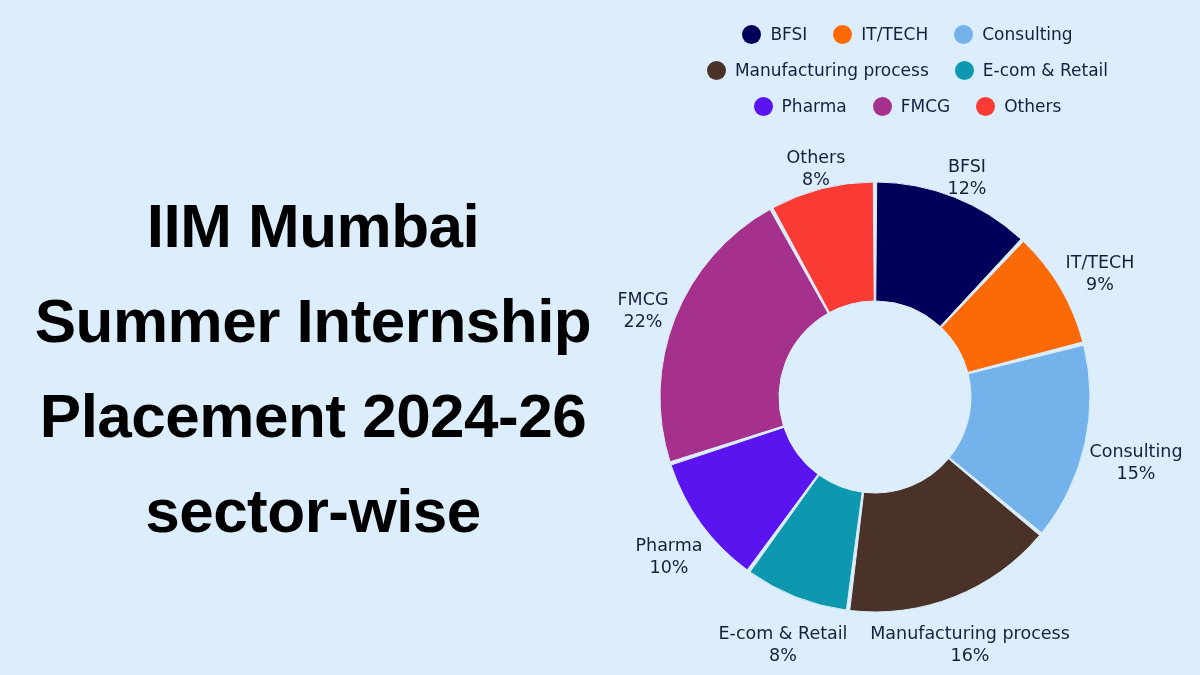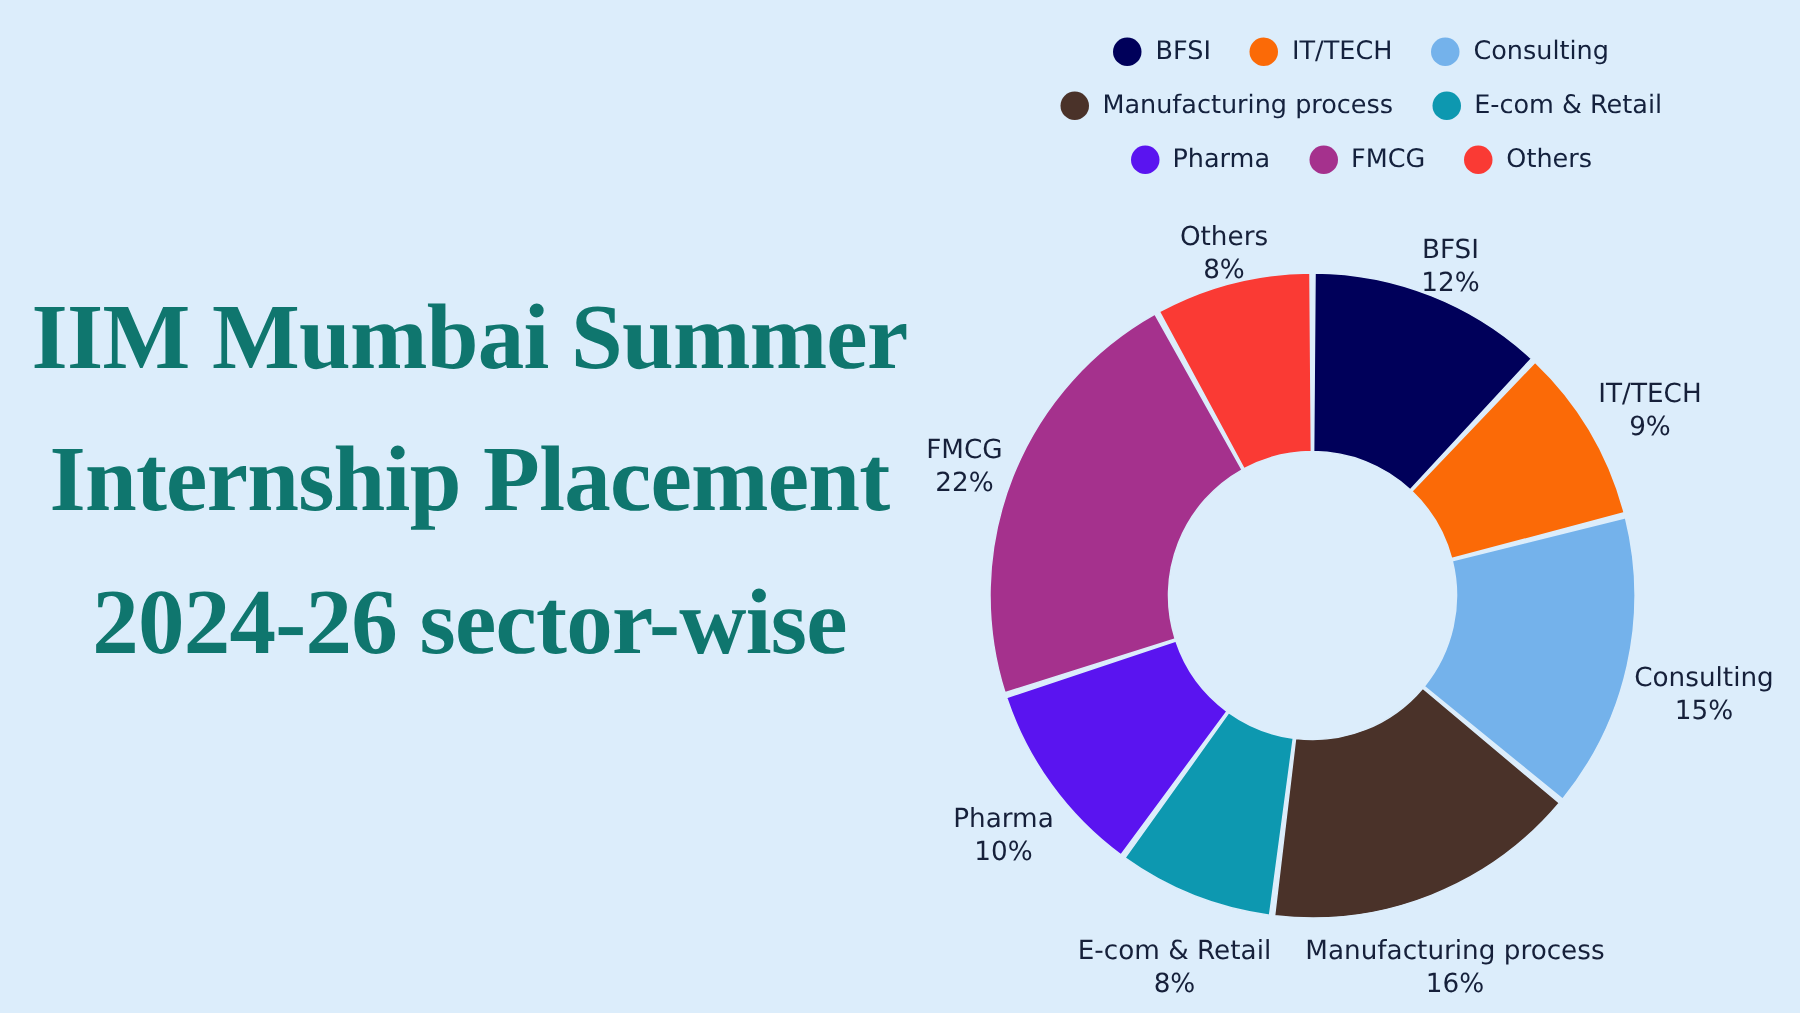--- a/index.html
+++ b/index.html
@@ -41,26 +41,26 @@
   }
   .logo-svg { display: block; }
 
   
   .headline {
     position: absolute;
     left: 20px;
     top: 178px;
     width: 586px;
     text-align: center;
-    font-family: Liberation Serif, serif;
+    font-family: Liberation Sans, sans-serif;
     font-weight: 700;
     font-size: 62px;
     line-height: 95px;
     letter-spacing: -0.5px;
-    color: #0f766e;
+    color: #000000;
     white-space: pre-line;
   }
 
   
   .chart-panel {
     position: absolute;
     left: 615px;
     top: 0;
     width: 585px;
     height: 481px;

